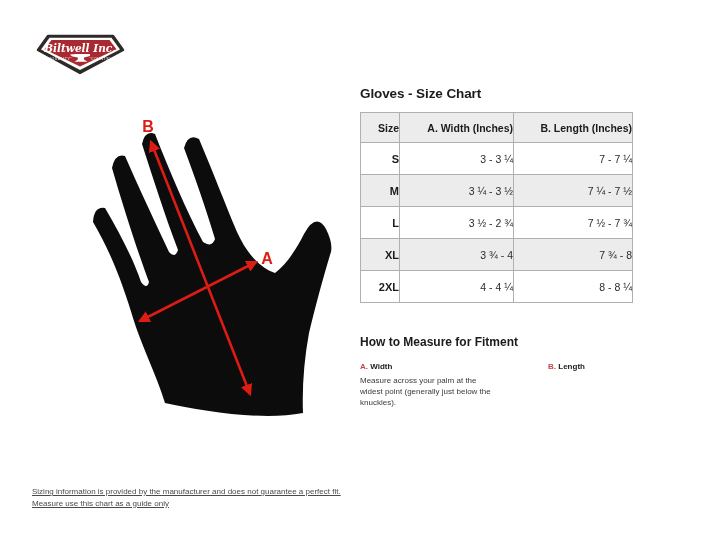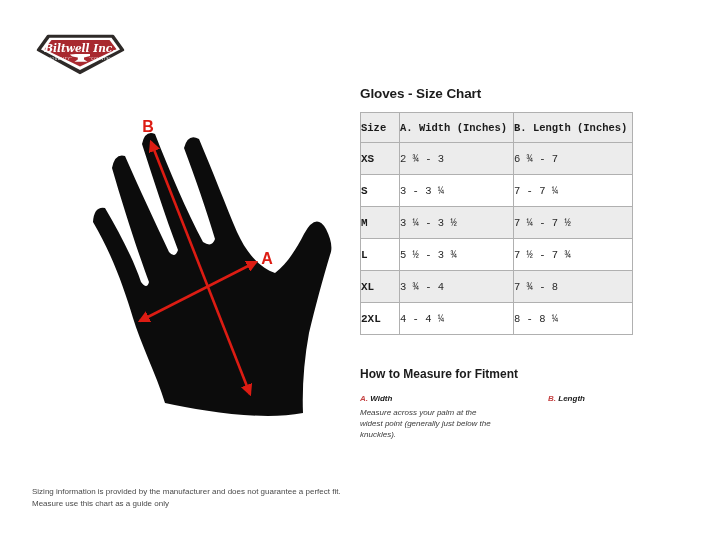--- a/index.html
+++ b/index.html
@@ -11,37 +11,37 @@
   .logo { position:absolute; left:30px; top:28px; width:96px; height:50px; }
 
   
   .hand-fig { position:absolute; left:72px; top:92px; width:275px; height:350px; }
 
   
   .right-col { position:absolute; left:360px; top:86px; width:273px; }
   .chart-title { font-size:13.5px; font-weight:bold; letter-spacing:-0.1px; margin-bottom:11px; }
 
   table.size-table { width:272px; border-collapse:collapse; table-layout:fixed; }
-  .size-table th, .size-table td { border:1px solid #b0b0b0; text-align:left; vertical-align:middle;font-family:Liberation Mono, monospace; }
+  .size-table th, .size-table td { border:1px solid #b0b0b0; text-align:right; vertical-align:middle; }
   .size-table th { height:30px; font-size:10.5px; font-weight:bold; background:#ececec; }
   .size-table td { height:32px; font-size:10.5px; color:#2a2a2a; }
   .size-table td.size-cell { font-weight:bold; font-size:11px; color:#1b1b1b; }
   .size-table tr.shaded td { background:#ececec; }
   .col-size { width:39px; } .col-width { width:114px; } .col-length { width:119px; }
 
   .howto-title { font-size:12px; font-weight:bold; margin-top:32px; }
   .measure-grid { display:flex; gap:8px; margin-top:13px; }
-  .measure-item { flex:0 0 auto;font-style:italic; }
+  .measure-item { flex:0 0 auto; }
   .measure-item.w { width:132px; } .measure-item.l { width:133px;text-align:center; }
   .measure-head { font-size:8px; font-weight:bold; margin-bottom:4px; }
   .measure-key { color:#c64545; }
   .measure-text { font-size:8px; line-height:1.4; color:#3a3a3a; }
 
   
-  .footer { position:absolute; left:32px; top:486px; font-size:8px; line-height:1.45; color:#4a4a4a; }
+  .footer { position:absolute; left:32px; top:486px; font-size:8px; line-height:1.45; color:#4a4a4a;text-decoration:underline; }
 </style>
 </head>
 <body>
 
 <div class="page">
 
   <svg class="logo" viewBox="0 0 96 50">
     <path d="M18 8 L83 8 L93 22 L50 45 L8 22 Z" fill="#2e2a28" stroke="#2e2a28" stroke-width="2.5" stroke-linejoin="round"></path>
     <path d="M19.5 9.8 L81.5 9.8 L90 21.6 L50 42 L11 21.6 Z" fill="#ffffff"></path>
     <path d="M21.5 12 L79.5 12 L86.5 21.2 L50 38.6 L14.5 21.2 Z" fill="#a8292f"></path>
@@ -97,38 +97,33 @@
           <col class="col-length">
         </colgroup>
       <thead>
         <tr>
           <th>Size</th>
           <th>A. Width (Inches)</th>
           <th>B. Length (Inches)</th>
         </tr>
       </thead>
       <tbody>
-        <tr class="shaded">
-          <td class="size-cell">XS</td>
-          <td>2 ¾ - 3</td>
-          <td>6 ¾ - 7</td>
-        </tr>
         <tr>
           <td class="size-cell">S</td>
           <td>3 - 3 ¼</td>
           <td>7 - 7 ¼</td>
         </tr>
         <tr class="shaded">
           <td class="size-cell">M</td>
           <td>3 ¼ - 3 ½</td>
           <td>7 ¼ - 7 ½</td>
         </tr>
         <tr>
           <td class="size-cell">L</td>
-          <td>5 ½ - 3 ¾</td>
+          <td>3 ½ - 2 ¾</td>
           <td>7 ½ - 7 ¾</td>
         </tr>
         <tr class="shaded">
           <td class="size-cell">XL</td>
           <td>3 ¾ - 4</td>
           <td>7 ¾ - 8</td>
         </tr>
         <tr>
           <td class="size-cell">2XL</td>
           <td>4 - 4 ¼</td>

